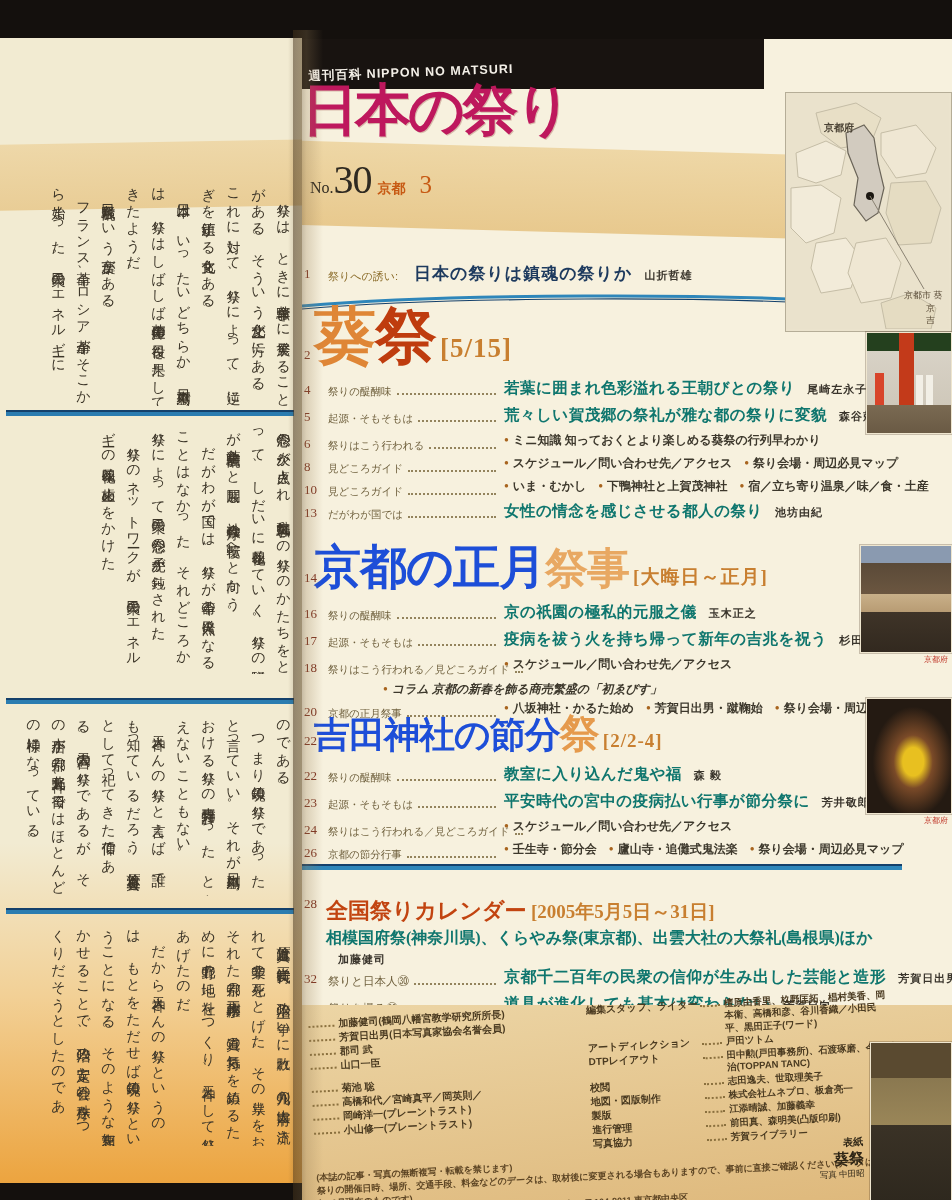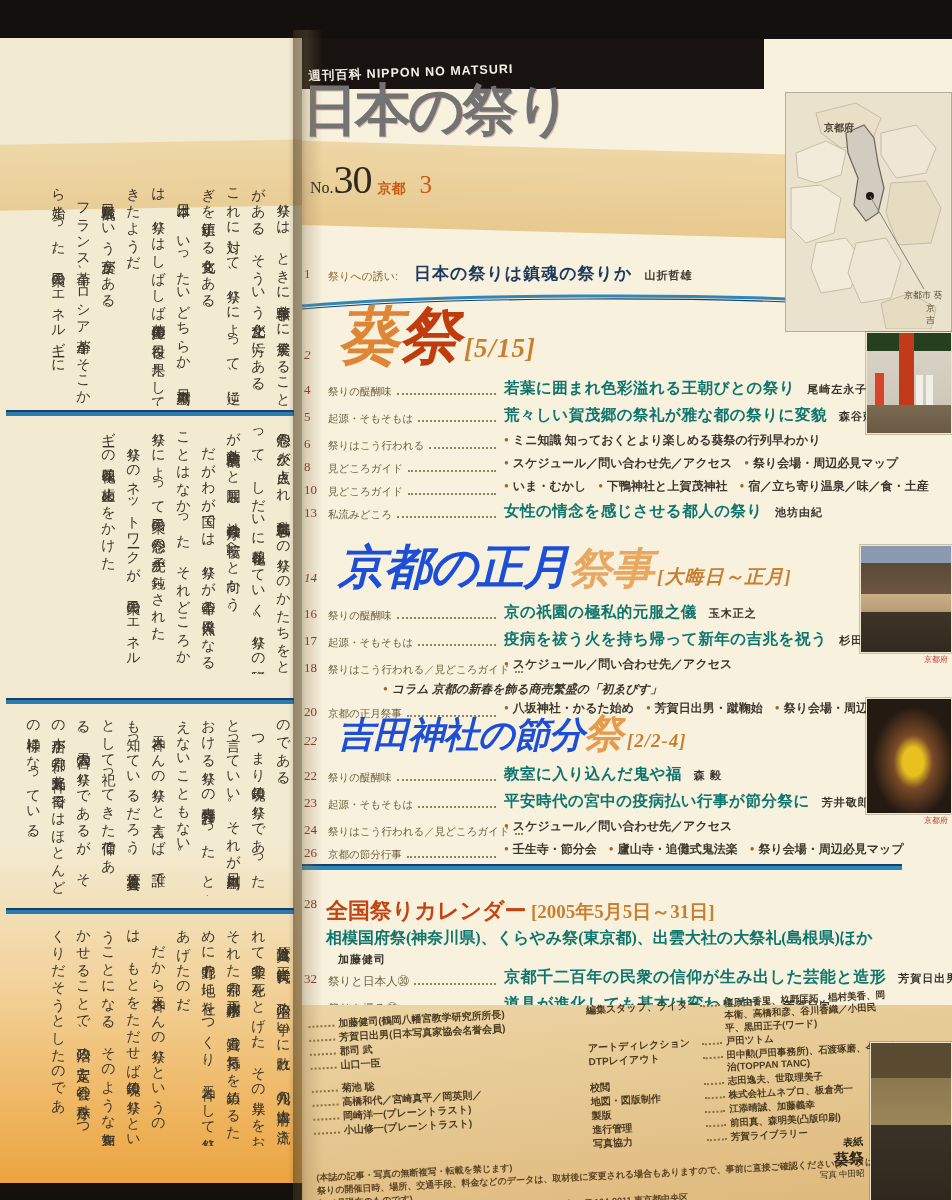--- a/index.html
+++ b/index.html
@@ -21,21 +21,21 @@
          box-shadow:0 -2px 0 #14406b;z-index:2;}
 
   
   #right-page{position:absolute;left:302px;top:30px;width:650px;height:1170px;
               background:#f7f1de;overflow:hidden;}
   #rp-topblack{position:absolute;left:0;top:0;width:100%;height:9px;background:#14100d;}
   #rp-band-black{position:absolute;left:0;top:9px;width:462px;height:50px;background:#181310;}
   #series-label{position:absolute;left:6px;top:38px;color:#f4f0e8;font-size:12.5px;
                 font-weight:bold;letter-spacing:1px;transform:rotate(-2deg);transform-origin:left top;}
   #mag-title{position:absolute;left:0px;top:52px;font-size:56px;font-weight:bold;
-             color:#737373;letter-spacing:-3px;line-height:1;z-index:3;
+             color:#be185d;letter-spacing:-3px;line-height:1;z-index:3;
              text-shadow:1px 1px 0 rgba(120,20,10,.25);}
   #rp-band{position:absolute;left:-8px;top:120px;width:670px;height:84px;
            background:linear-gradient(180deg,#eed7a6,#e8c98e);transform:rotate(1.6deg);z-index:1;}
   #issue-info{position:absolute;left:8px;top:126px;z-index:2;}
   #issue-no-prefix{font-family:"Liberation Serif",serif;font-size:16px;color:#2f2a21;}
   #issue-no{font-family:"Liberation Serif",serif;font-size:40px;color:#2f2a21;letter-spacing:-1px;}
   #issue-region{font-size:14px;font-weight:bold;color:#c75a14;margin-left:6px;}
   #issue-region-no{font-family:"Liberation Serif",serif;font-size:25px;color:#c75a14;margin-left:14px;}
   #issue-date{position:absolute;left:4px;top:176px;font-size:11px;color:#4a4334;
               transform:rotate(-7deg);transform-origin:left top;letter-spacing:1px;}
@@ -64,21 +64,21 @@
   .b + .b{margin-left:12px;}
   .row2{position:relative;padding-left:81px;min-height:21px;font-style:italic;}
 
   #invitation{position:absolute;left:0;top:232px;width:600px;z-index:2;}
   #invitation .lab{font-size:11px;color:#8a6b28;}
   #inv-title{font-family:"Liberation Serif",serif;font-weight:bold;font-size:17px;
              color:#1d3a5e;letter-spacing:1px;margin-left:8px;}
   #swoosh{position:absolute;left:0;top:260px;z-index:2;}
 
   .sec{position:absolute;left:0;width:590px;z-index:2;}
-  .sec-head{position:relative;padding-left:36px;line-height:1.1;margin-bottom:8px;font-style:italic;}
+  .sec-head{position:relative;padding-left:12px;line-height:1.1;margin-bottom:8px;}
   .sec-head .num{top:auto;bottom:8px;}
   .t1,.t2{font-family:"Liberation Serif",serif;font-weight:bold;letter-spacing:-1px;}
   .sec-aoi .t1{font-size:62px;color:#df8636;}
   .sec-aoi .t2{font-size:62px;color:#bf3c0e;}
   .sec-aoi .sdate{font-size:27px;}
   .sec-sho .t1{font-size:47px;color:#1d4ed8;}
   .sec-sho .t2{font-size:43px;color:#e8a862;}
   .sec-set .t1{font-size:36px;color:#1d4ed8;}
   .sec-set .t2{font-size:40px;color:#e59a4c;}
   .sdate{font-family:"Liberation Serif",serif;font-size:19px;color:#c87f30;
@@ -251,21 +251,21 @@
             <span class="lab">見どころガイド</span>
             <span class="dots"></span>
           </span>
         <span class="b">いま・むかし</span>
         <span class="b">下鴨神社と上賀茂神社</span>
         <span class="b">宿／立ち寄り温泉／味／食・土産</span>
       </div>
       <div class="row rh">
         <span class="num">13</span>
         <span class="lw">
-            <span class="lab">私流みどころ</span>
+            <span class="lab">だがわが国では</span>
             <span class="dots"></span>
           </span>
         <span class="main">女性の情念を感じさせる都人の祭り</span>
         <span class="auth">池坊由紀</span>
       </div>
     </div>
 
     <div class="sec sec-sho" style="top:512px;">
       <div class="sec-head">
         <span class="num">14</span>

